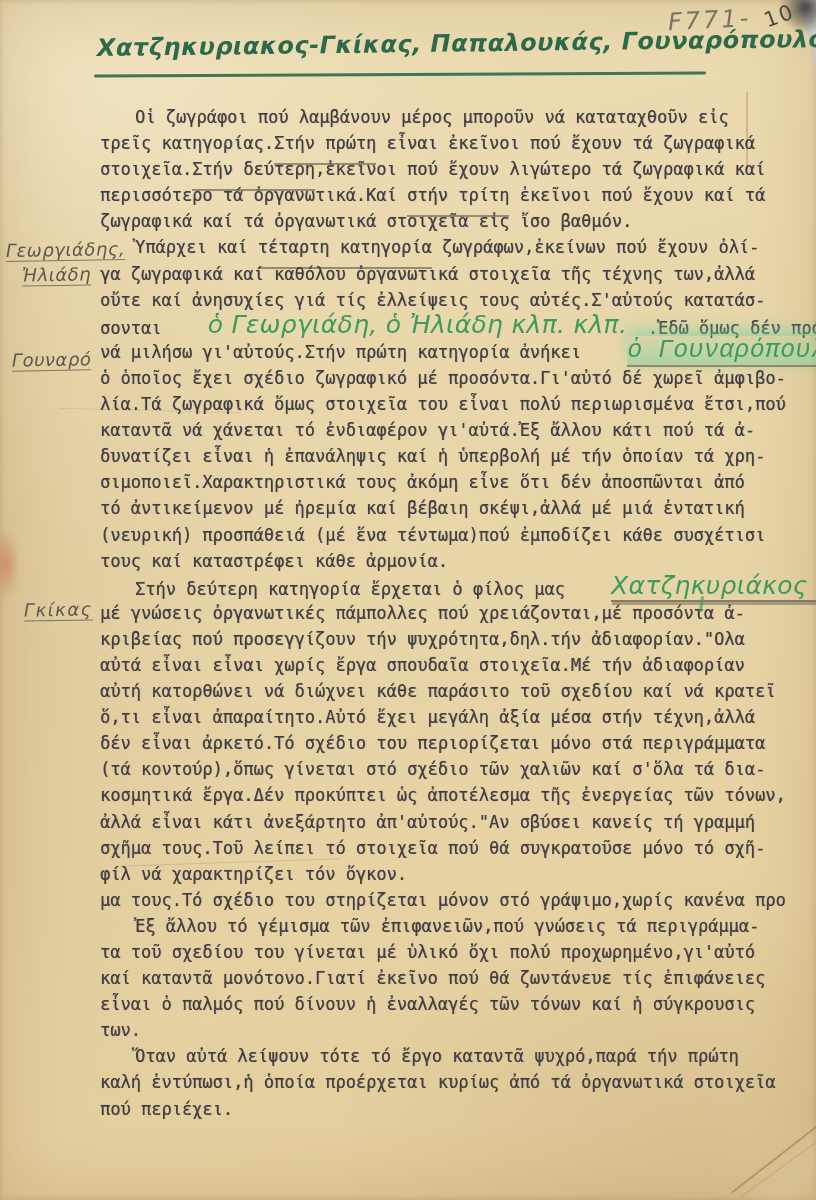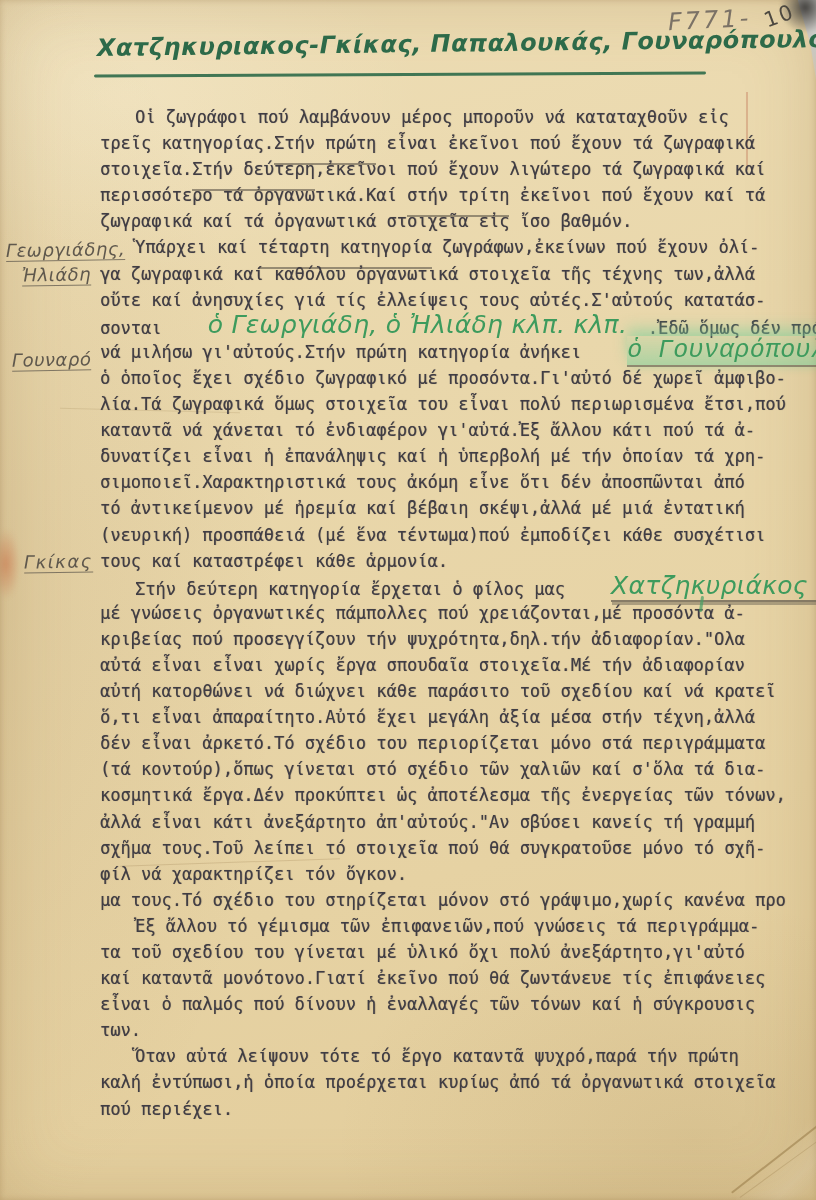--- a/index.html
+++ b/index.html
@@ -48,21 +48,21 @@
     white-space:nowrap;}
   .doc-title-underline{position:absolute;left:94px;top:73px;width:612px;height:2.6px;
     background:#2d6a49;transform:rotate(-0.3deg);border-radius:2px;opacity:0.9;}
   
   .margin-note{position:absolute;font-family:"DejaVu Sans",sans-serif;font-style:italic;
     font-size:18px;color:#5f584d;letter-spacing:0.5px;transform:rotate(-1deg);
     border-bottom:1.6px solid rgba(95,88,78,0.75);padding-bottom:0px;line-height:1.1;}
   .mn-0{left:6px;top:240px;}
   .mn-1{left:22px;top:265px;}
   .mn-2{left:12px;top:350px;border-bottom-width:1.8px;}
-  .mn-3{left:24px;top:552px;letter-spacing:1.5px;}
+  .mn-3{left:24px;top:600px;letter-spacing:1.5px;}
   
   .typed-text{position:absolute;left:100px;top:104px;width:706px;
     font-size:17px;line-height:26.1px;color:#403d44;
     text-shadow:0.4px 0.4px 0.7px rgba(45,42,50,0.55);}
   .line{white-space:pre;height:26.1px;}
   .line.indent{padding-left:35px;}
   .seg-typed{}
   .seg-typed-u{border-bottom:2px solid rgba(98,90,78,0.62);padding-bottom:10px;text-align:center;}
   .seg-green, .seg-green-hl, .seg-green-du{
     font-family:"DejaVu Sans",sans-serif;font-style:italic;
@@ -129,21 +129,21 @@
       <div class="line"><span class="seg-typed">αὐτή κατορθώνει νά διώχνει κάθε παράσιτο τοῦ σχεδίου καί νά κρατεῖ</span></div>
       <div class="line"><span class="seg-typed">ὅ,τι εἶναι ἀπαραίτητο.Αὐτό ἔχει μεγάλη ἀξία μέσα στήν τέχνη,ἀλλά</span></div>
       <div class="line"><span class="seg-typed">δέν εἶναι ἀρκετό.Τό σχέδιο του περιορίζεται μόνο στά περιγράμματα</span></div>
       <div class="line"><span class="seg-typed">(τά κοντούρ),ὅπως γίνεται στό σχέδιο τῶν χαλιῶν καί σ'ὅλα τά δια-</span></div>
       <div class="line"><span class="seg-typed">κοσμητικά ἔργα.Δέν προκύπτει ὡς ἀποτέλεσμα τῆς ἐνεργείας τῶν τόνων,</span></div>
       <div class="line"><span class="seg-typed">ἀλλά εἶναι κάτι ἀνεξάρτητο ἀπ'αὐτούς."Αν σβύσει κανείς τή γραμμή</span></div>
       <div class="line"><span class="seg-typed">σχῆμα τους.Τοῦ λείπει τό στοιχεῖα πού θά συγκρατοῦσε μόνο τό σχῆ-</span></div>
       <div class="line"><span class="seg-typed">φίλ νά χαρακτηρίζει τόν ὄγκον.</span></div>
       <div class="line"><span class="seg-typed">μα τους.Τό σχέδιο του στηρίζεται μόνον στό γράψιμο,χωρίς κανένα προ</span></div>
       <div class="line indent"><span class="seg-typed">Ἐξ ἄλλου τό γέμισμα τῶν ἐπιφανειῶν,πού γνώσεις τά περιγράμμα-</span></div>
-      <div class="line"><span class="seg-typed">τα τοῦ σχεδίου του γίνεται μέ ὑλικό ὄχι πολύ ἀνεξάρτητο,γι'αὐτό</span></div>
+      <div class="line"><span class="seg-typed">τα τοῦ σχεδίου του γίνεται μέ ὑλικό ὄχι πολύ προχωρημένο,γι'αὐτό</span></div>
       <div class="line"><span class="seg-typed">καί καταντᾶ μονότονο.Γιατί ἐκεῖνο πού θά ζωντάνευε τίς ἐπιφάνειες</span></div>
       <div class="line"><span class="seg-typed">εἶναι ὁ παλμός πού δίνουν ἡ ἐναλλαγές τῶν τόνων καί ἡ σύγκρουσις</span></div>
       <div class="line"><span class="seg-typed">των.</span></div>
       <div class="line indent"><span class="seg-typed">Ὅταν αὐτά λείψουν τότε τό ἔργο καταντᾶ ψυχρό,παρά τήν πρώτη</span></div>
       <div class="line"><span class="seg-typed">καλή ἐντύπωσι,ἡ ὁποία προέρχεται κυρίως ἀπό τά ὀργανωτικά στοιχεῖα</span></div>
       <div class="line"><span class="seg-typed">πού περιέχει.</span></div>
     </div>
 
   <div class="stray-green"></div>
 </div>

